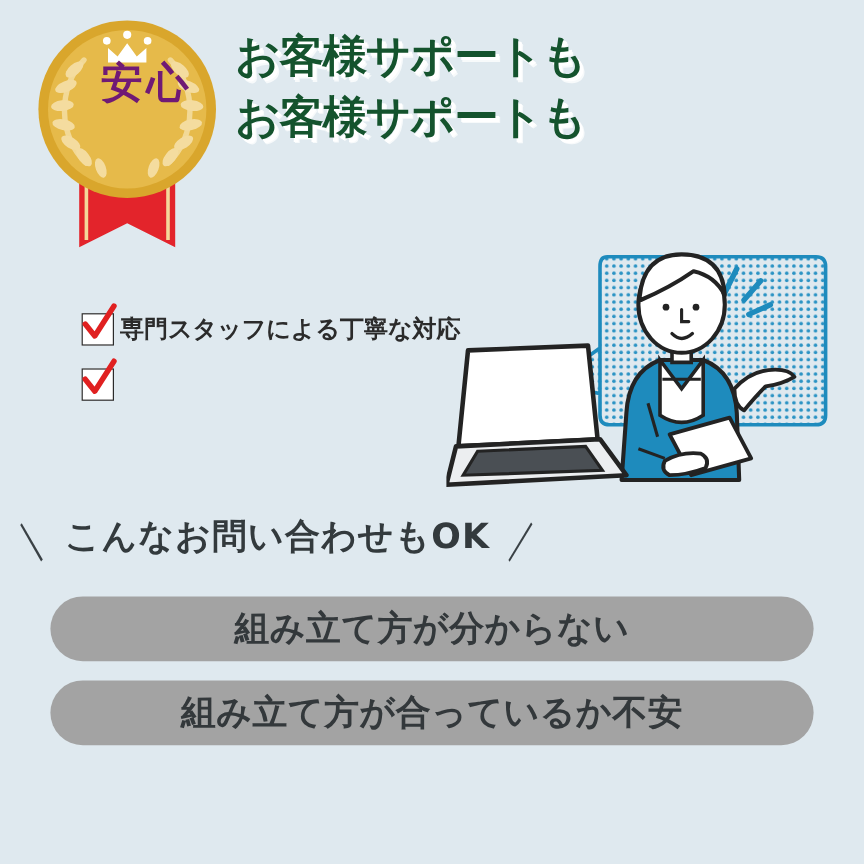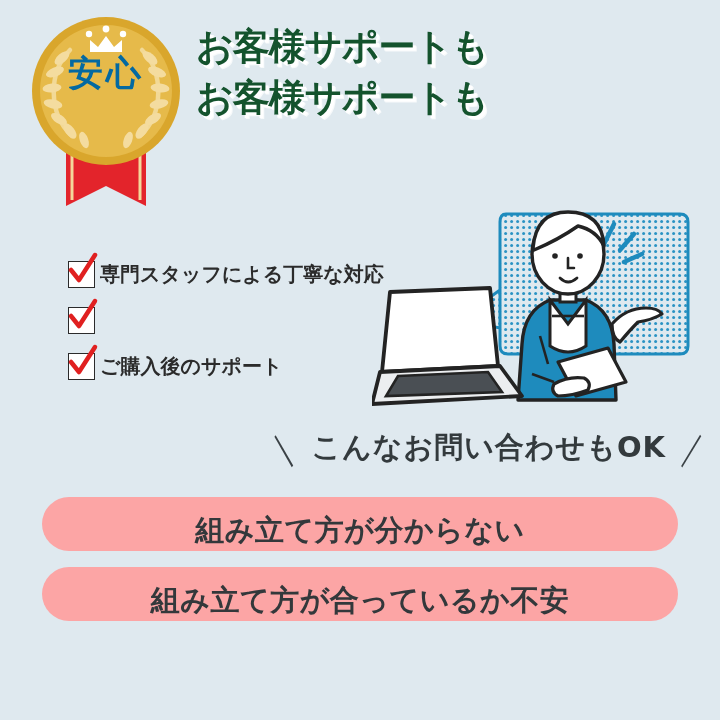--- a/index.html
+++ b/index.html
@@ -8,24 +8,24 @@
     background:#dfe9ef;
     font-family:"Liberation Sans","DejaVu Sans",sans-serif;
     position:relative;
   }
   #stage{position:absolute;inset:0;}
 
   
   .badge{position:absolute;left:22px;top:14px;width:168px;height:196px;}
   .badge svg{display:block;width:100%;height:100%;}
   .badge-text{
-    position:absolute;left:0;top:40px;width:168px;
-    text-align:center;color:#0369a1;
+    position:absolute;left:16px;top:40px;width:168px;
+    text-align:center;color:#701a75;
     font-weight:bold;line-height:1.06;letter-spacing:3px;
-    font-family:Liberation Sans, sans-serif;
+    font-family:Liberation Mono, monospace;
   }
   .badge-text span{display:block;font-size:35px;}
 
   
   .heading{
     position:absolute;left:196px;top:22px;width:520px;
     color:#14532d;font-weight:bold;
     font-size:37px;line-height:1.37;letter-spacing:-1px;
     font-family:"DejaVu Sans","Liberation Sans",sans-serif;
     text-shadow:3px 3px 0 #ffffff, 4px 4px 0 rgba(255,255,255,.75);
@@ -42,33 +42,33 @@
     font-size:20px;font-weight:bold;color:#2b2b2b;white-space:nowrap;
     font-family:"DejaVu Sans","Liberation Sans",sans-serif;letter-spacing:0px;
   }
 
   
   .illus{position:absolute;left:372px;top:196px;width:348px;height:240px;}
   .illus svg{display:block;width:100%;height:100%;}
 
   
   .subline{
-    position:absolute;left:0;top:428px;width:720px;text-align:right;
+    position:absolute;left:0;top:428px;width:720px;text-align:left;
     color:#333a3d;font-size:29px;font-weight:bold;
     font-family:"DejaVu Sans","Liberation Sans",sans-serif;
     letter-spacing:1px;
   }
   .subline .sl{display:inline-block;font-weight:normal;
     transform:scaleY(1.5);margin:0 14px;color:#3a4145;font-size:25px;}
 
   
   .pills{position:absolute;left:42px;top:497px;width:636px;}
   .pill{
-    height:54px;background:#fca5a5;border-radius:27px;
-    display:flex;align-items:flex-end;justify-content:center;
+    height:54px;background:#a3a3a3;border-radius:27px;
+    display:flex;align-items:center;justify-content:center;
     margin-bottom:16px;
   }
   .pill-label{
     font-size:29px;font-weight:bold;color:#33383b;white-space:nowrap;
     font-family:"DejaVu Sans","Liberation Sans",sans-serif;letter-spacing:.5px;
   }
 </style>
 </head>
 <body>
 
@@ -133,28 +133,20 @@
       </span>
       <span class="check-label">専門スタッフによる丁寧な対応</span>
     </div>
     <div class="check-row">
       <span class="cbox">
         <svg viewBox="0 0 32 34">
           <path d="M4 17 L12 27 L28 2" fill="none" stroke="#e02020" stroke-width="4.5" stroke-linecap="round" stroke-linejoin="round"></path>
         </svg>
       </span>
     </div>
-    <div class="check-row">
-      <span class="cbox">
-        <svg viewBox="0 0 32 34">
-          <path d="M4 17 L12 27 L28 2" fill="none" stroke="#e02020" stroke-width="4.5" stroke-linecap="round" stroke-linejoin="round"></path>
-        </svg>
-      </span>
-      <span class="check-label">ご購入後のサポート</span>
-    </div>
   </div>
 
   <div class="illus">
     <svg viewBox="0 0 348 240">
       <defs>
         <pattern id="dots" width="6" height="6" patternUnits="userSpaceOnUse">
           <circle cx="1.6" cy="1.6" r="1.5" fill="#2b93c4"></circle>
         </pattern>
       </defs>
 

